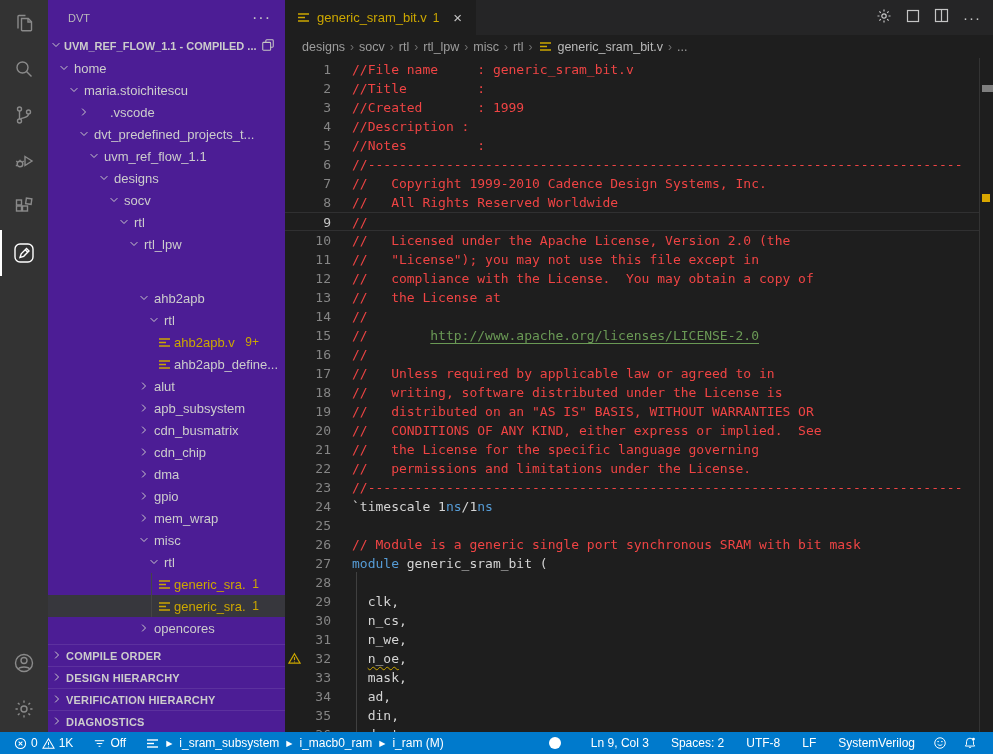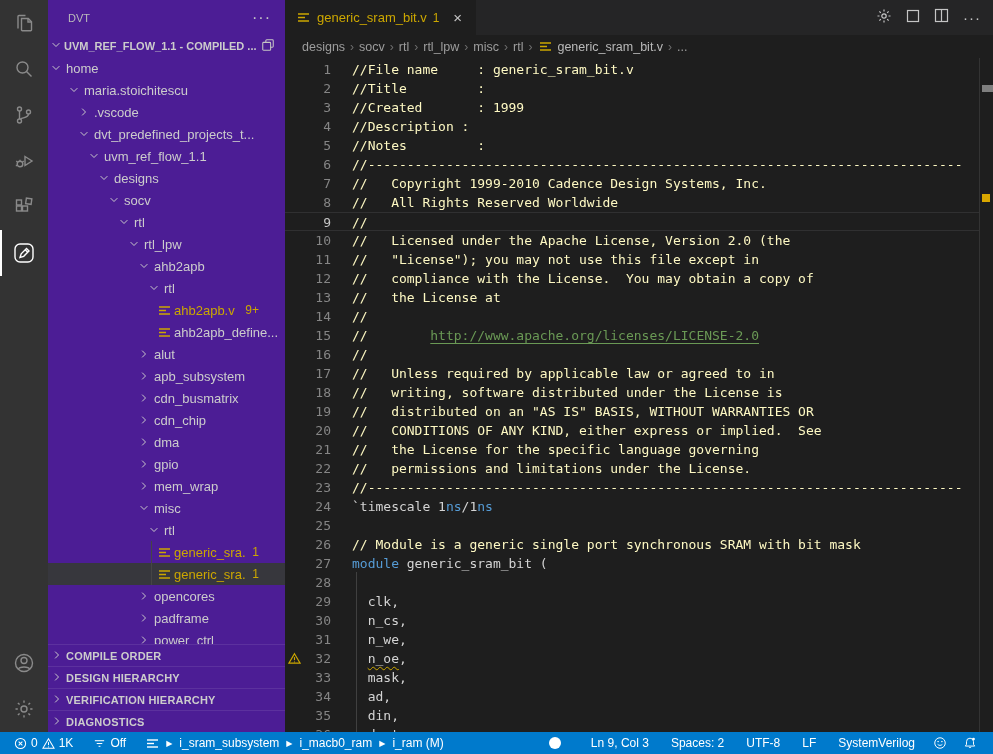--- a/index.html
+++ b/index.html
@@ -57,21 +57,21 @@
 
   .editor-wrap { flex:1; position:relative; overflow:hidden; }
   .code-pane { position:absolute; inset:0 14px 0 0; padding-top:2px; overflow:hidden; }
   .code-line { display:flex; height:19px; line-height:19px; font-family:"DejaVu Sans Mono",monospace; font-size:13px; white-space:pre; }
   .code-line.current { border-top:1px solid #303031; border-bottom:1px solid #303031; }
   .gutter-cell { width:18px; flex:none; display:flex; align-items:center; justify-content:center; }
   .lnum { width:28px; flex:none; text-align:right; color:#858585; font-family:"DejaVu Sans Mono",monospace; }
   .code-line.current .lnum { color:#c6c6c6; }
   .ltext { margin-left:21px; position:relative; }
   .indent-guide { position:absolute; left:4px; top:-1px; bottom:-1px; width:1px; background:#404040; }
-  .tk-c { color:#fef9c3; }
+  .tk-c { color:#ef4444; }
   .tk-p { color:#d4d4d4; }
   .tk-k { color:#569cd6; }
   .tk-l { color:#6a9955; text-decoration:underline; text-underline-offset:3px; }
   .tk-w { color:#d4d4d4; text-decoration:underline wavy #cca700; text-decoration-thickness:1px; text-underline-offset:3px; }
 
   .overview-ruler { position:absolute; top:0; right:0; bottom:0; width:14px; border-left:1px solid #333333; }
   .ruler-viewport { position:absolute; top:27px; right:0; width:11px; height:7px; background:#7f7f7f; }
   .ruler-warning { position:absolute; top:136px; left:2px; width:8px; height:8px; background:#d9a700; }
 
   
@@ -162,47 +162,47 @@
       </span>
       <span class="sec-label">UVM_REF_FLOW_1.1 - COMPILED ...</span>
       <span class="sec-icon">
         <svg width="14" height="14" viewBox="0 0 16 16" fill="none" stroke="#c5c5c5" stroke-width="1.2">
           <rect x="2" y="5" width="9" height="9" rx="1"></rect>
             <path d="M5.5 5V3a1 1 0 0 1 1-1H13a1 1 0 0 1 1 1v6.5a1 1 0 0 1-1 1h-2"></path>
         </svg>
       </span>
     </div>
     <div class="tree" id="file-tree">
-        <div class="tree-row" style="">
+        <div class="tree-row" style="padding-left: 8px;">
           <span class="twistie">
             <svg width="12" height="12" viewBox="0 0 16 16">
               <path d="M3.5 5.5l4.5 4.5 4.5-4.5" stroke="#cccccc" stroke-width="1.3" fill="none"></path>
             </svg>
           </span>
           <span class="tree-label">home</span>
         </div>
         <div class="tree-row" style="padding-left: 18px;">
           <span class="twistie">
             <svg width="12" height="12" viewBox="0 0 16 16">
               <path d="M3.5 5.5l4.5 4.5 4.5-4.5" stroke="#cccccc" stroke-width="1.3" fill="none"></path>
             </svg>
           </span>
           <span class="tree-label">maria.stoichitescu</span>
         </div>
+        <div class="tree-row" style="padding-left: 28px; gap: 16px;">
+          <span class="twistie">
+            <svg width="12" height="12" viewBox="0 0 16 16">
+              <path d="M5.5 3.5l4.5 4.5-4.5 4.5" stroke="#cccccc" stroke-width="1.3" fill="none"></path>
+            </svg>
+          </span>
+          <span class="tree-label">.vscode</span>
+        </div>
         <div class="tree-row" style="padding-left: 28px;">
           <span class="twistie">
             <svg width="12" height="12" viewBox="0 0 16 16">
-              <path d="M5.5 3.5l4.5 4.5-4.5 4.5" stroke="#cccccc" stroke-width="1.3" fill="none"></path>
-            </svg>
-          </span>
-          <span class="tree-label">.vscode</span>
-        </div>
-        <div class="tree-row" style="padding-left: 28px;">
-          <span class="twistie">
-            <svg width="12" height="12" viewBox="0 0 16 16">
               <path d="M3.5 5.5l4.5 4.5 4.5-4.5" stroke="#cccccc" stroke-width="1.3" fill="none"></path>
             </svg>
           </span>
           <span class="tree-label">dvt_predefined_projects_t...</span>
         </div>
         <div class="tree-row" style="padding-left: 38px;">
           <span class="twistie">
             <svg width="12" height="12" viewBox="0 0 16 16">
               <path d="M3.5 5.5l4.5 4.5 4.5-4.5" stroke="#cccccc" stroke-width="1.3" fill="none"></path>
             </svg>
@@ -234,21 +234,21 @@
           <span class="tree-label">rtl</span>
         </div>
         <div class="tree-row" style="padding-left: 78px;">
           <span class="twistie">
             <svg width="12" height="12" viewBox="0 0 16 16">
               <path d="M3.5 5.5l4.5 4.5 4.5-4.5" stroke="#cccccc" stroke-width="1.3" fill="none"></path>
             </svg>
           </span>
           <span class="tree-label">rtl_lpw</span>
         </div>
-        <div class="tree-row" style="padding-left: 88px;">
+        <div class="tree-row" style="padding-left: 88px; margin-top: 32px;">
           <span class="twistie">
             <svg width="12" height="12" viewBox="0 0 16 16">
               <path d="M3.5 5.5l4.5 4.5 4.5-4.5" stroke="#cccccc" stroke-width="1.3" fill="none"></path>
             </svg>
           </span>
           <span class="tree-label">ahb2apb</span>
         </div>
         <div class="tree-row" style="padding-left: 98px;">
           <span class="twistie">
             <svg width="12" height="12" viewBox="0 0 16 16">

